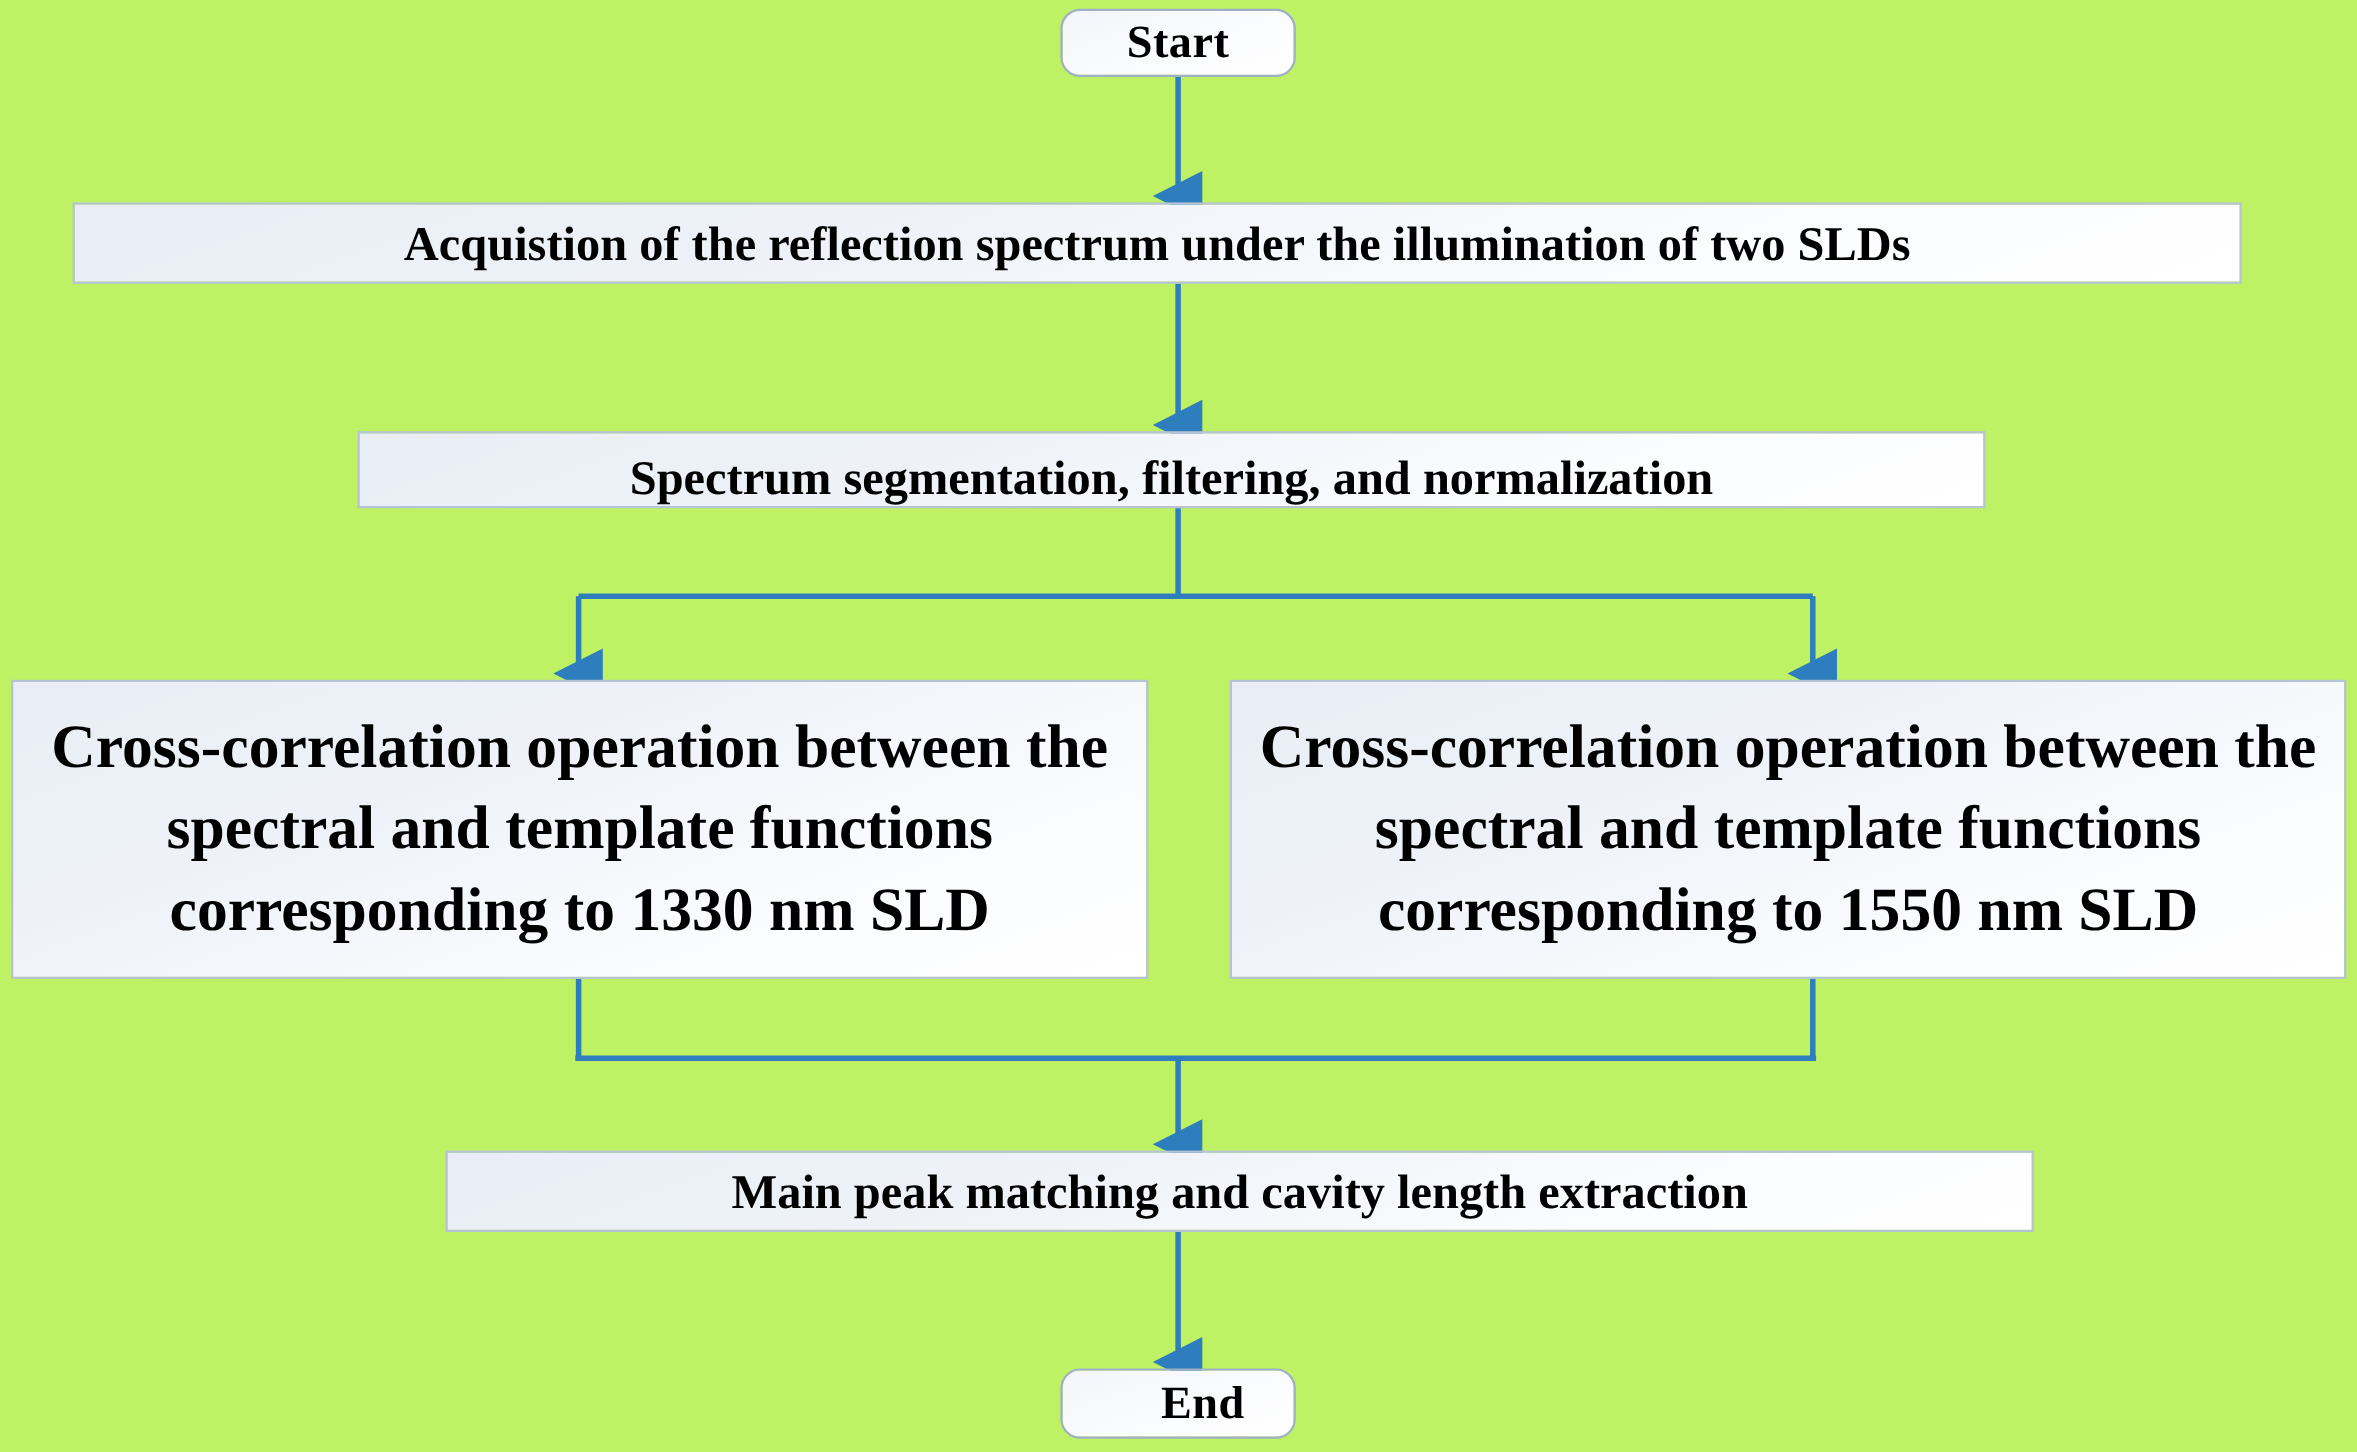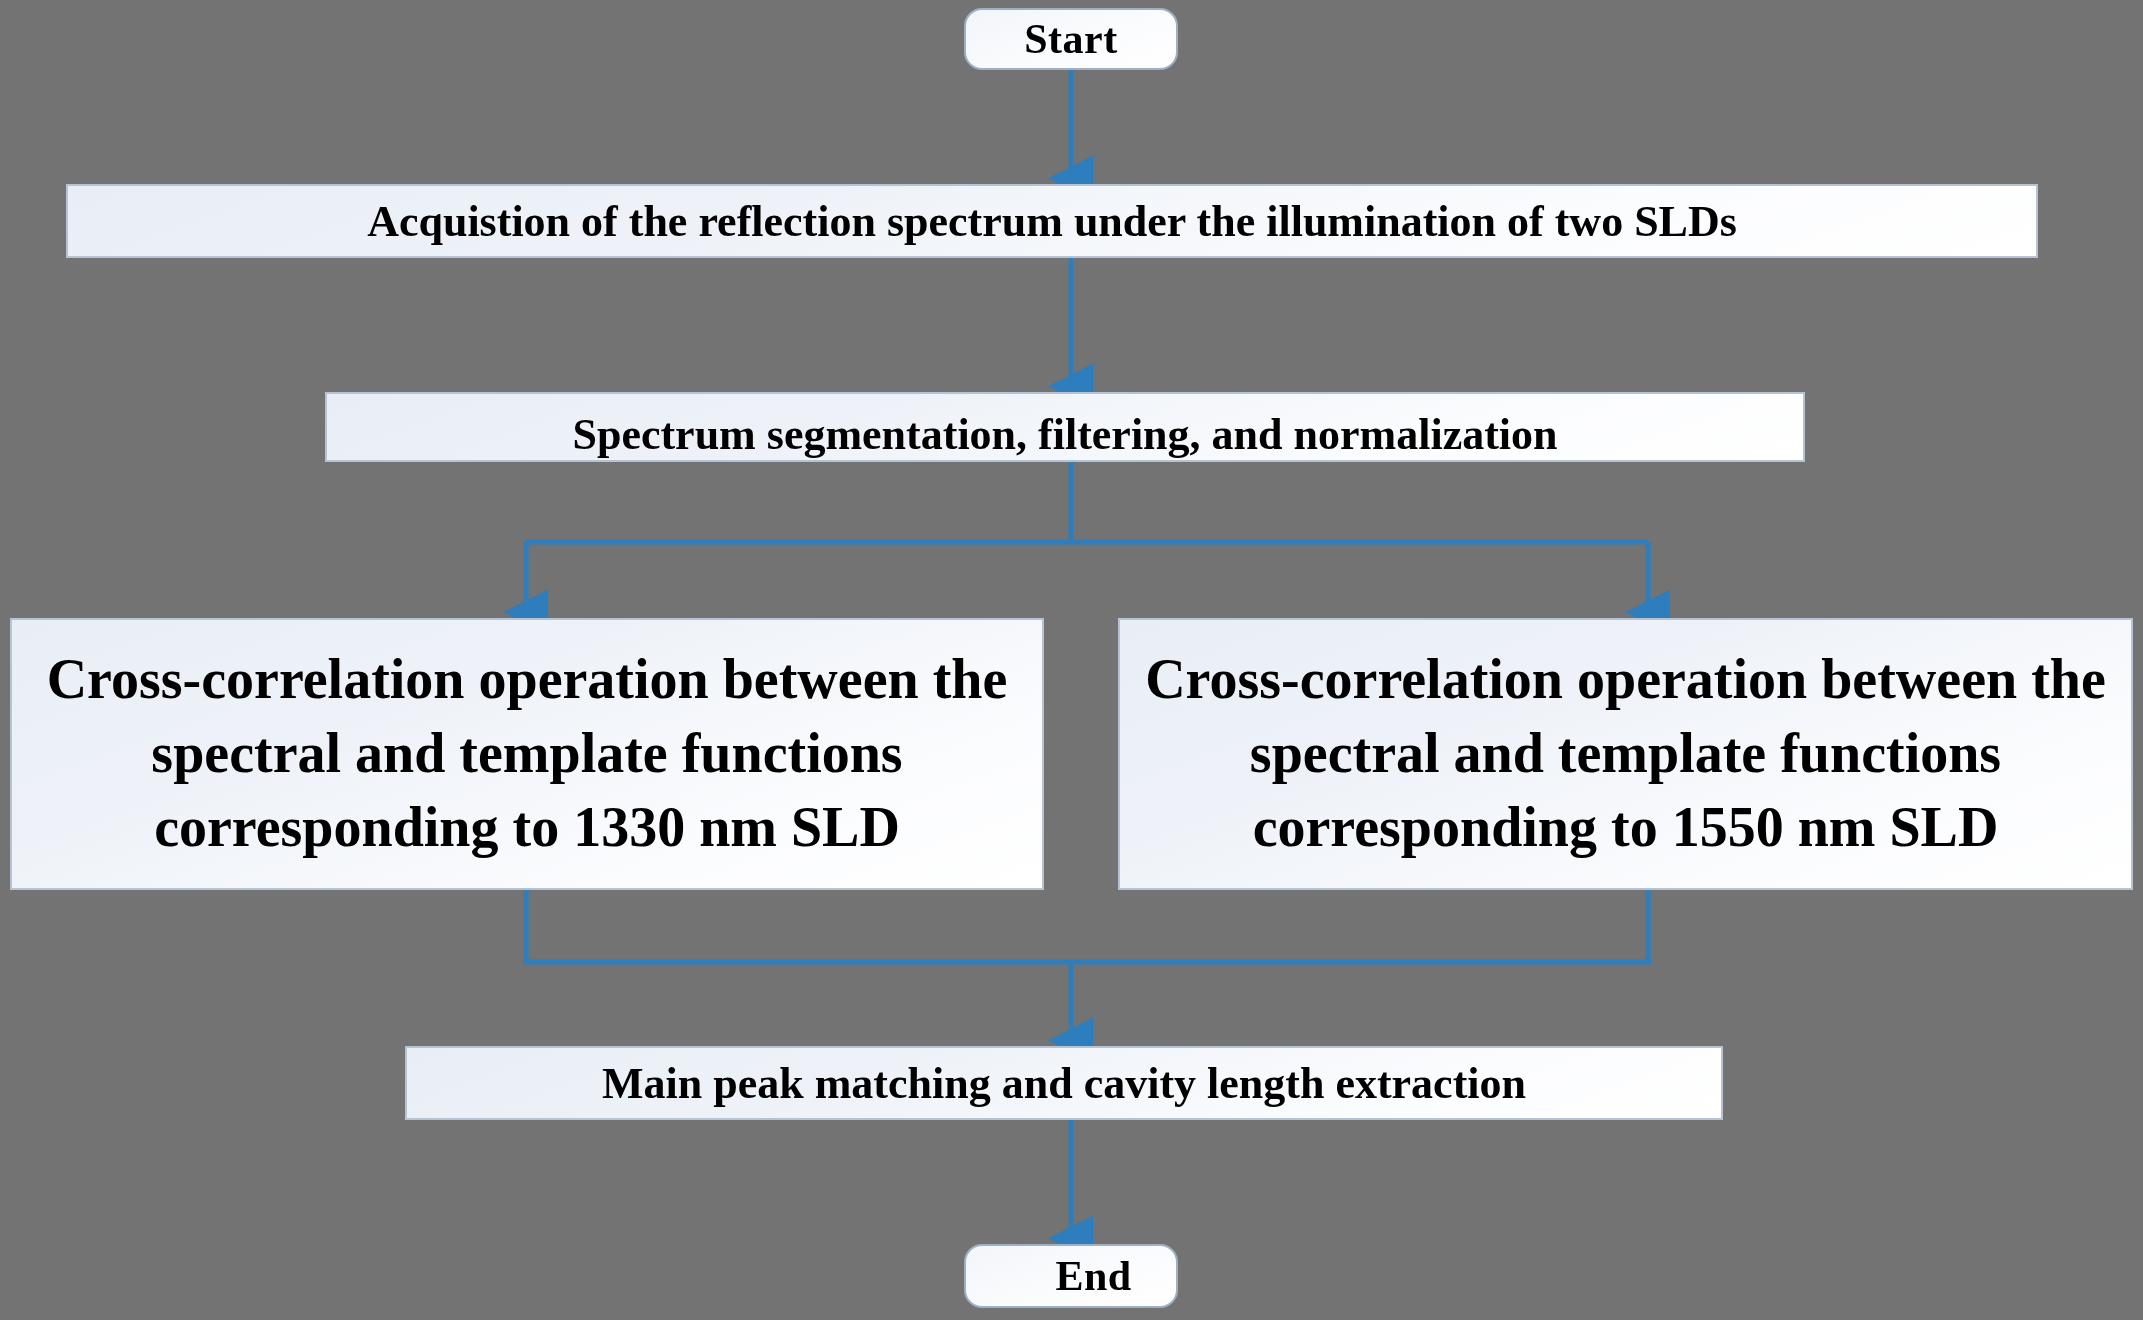--- a/index.html
+++ b/index.html
@@ -8,21 +8,21 @@
     padding: 0;
     background: #ffffff;
   }
   body {
     font-family: "Liberation Serif", "DejaVu Serif", serif;
   }
   #canvas {
     position: relative;
     width: 2143px;
     height: 1320px;
-    background: #737373;
+    background: #bef264;
     overflow: hidden;
   }
   svg.connectors {
     position: absolute;
     left: 0;
     top: 0;
     width: 2143px;
     height: 1320px;
     pointer-events: none;
   }
@@ -58,21 +58,21 @@
     font-size: 56px;
     line-height: 1.32;
   }
 
   
   #node-start   { left: 964px;  top: 8px;    width: 214px; height: 62px;  }
   #node-acq     { left: 66px;   top: 184px;  width: 1972px; height: 74px; }
   #node-seg     { left: 325px;  top: 392px;  width: 1480px; height: 70px; align-items: flex-end; }
   #node-cc1330  { left: 10px;   top: 618px;  width: 1034px; height: 272px; }
   #node-cc1550  { left: 1118px; top: 618px;  width: 1015px; height: 272px; }
-  #node-main    { left: 405px;  top: 1046px; width: 1318px; height: 74px; }
+  #node-main    { left: 405px;  top: 1046px; width: 1444px; height: 74px; }
   #node-end     { left: 964px;  top: 1244px; width: 214px; height: 64px; padding-left: 45px;  }
 </style>
 </head>
 <body>
 
 <div id="canvas">
 
   <svg class="connectors" viewBox="0 0 2143 1320" xmlns="http://www.w3.org/2000/svg">
     <defs>
       <marker id="arrowhead" markerWidth="10" markerHeight="10" refX="4.6" refY="5" orient="auto" markerUnits="strokeWidth">

